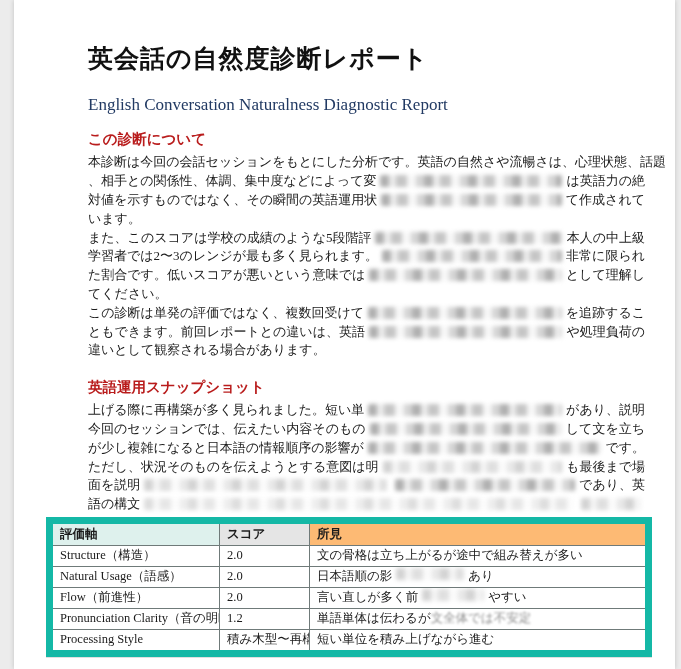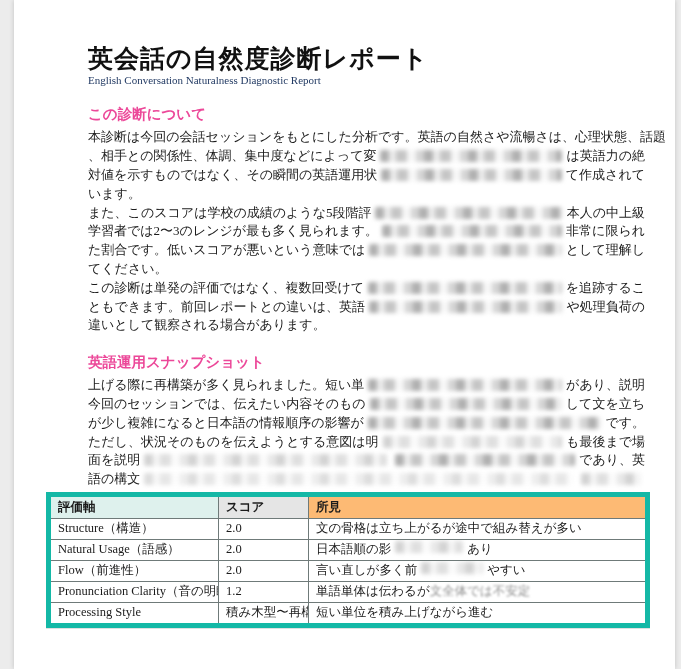--- a/index.html
+++ b/index.html
@@ -17,28 +17,28 @@
   .content{
     position:absolute;left:74px;right:30px;top:0;
   }
   .doc-title{
     margin-top:44px;
     font-family:"Liberation Sans","DejaVu Sans",sans-serif;
     font-weight:bold;font-size:25px;line-height:28px;letter-spacing:1px;
     color:#111;
   }
   .doc-subtitle{
-    margin-top:1px;
-    font-size:11px;line-height:14px;
+    margin-top:26px;
+    font-size:17px;line-height:14px;
     color:#223a63;
   }
   .section-heading{
     margin-top:19px;margin-bottom:5px;
     font-family:"Liberation Sans","DejaVu Sans",sans-serif;
-    font-weight:bold;font-size:14.5px;line-height:17px;color:#ec4899;
+    font-weight:bold;font-size:14.5px;line-height:17px;color:#b91c1c;
   }
   .para-line{
     display:flex;align-items:center;
     height:18.8px;font-size:13px;white-space:pre;
   }
   .para-line .txt{flex:0 0 auto;text-align:right;}
   .blur-block{
     display:inline-block;height:12px;border-radius:2px;
     filter:blur(2.3px);
     background:
@@ -54,21 +54,21 @@
   .blur-block.light{opacity:.55;}
   .blur-block.ghost{opacity:.42;}
   .ghost-text{
     color:#8d8d8d;filter:blur(1.1px);
   }
   
   .assessment-table{
     margin-left:-42px;margin-top:3px;
     width:599px;border-collapse:collapse;table-layout:fixed;
     font-size:12.5px;
-    border:5px solid #14b8a6;
+    border:7px solid #14b8a6;
     box-shadow:0 1px 0 rgba(0,0,0,.12);
   }
   .assessment-table th,.assessment-table td{
     border:1px solid #6f7a79;
     padding:1px 7px;overflow:hidden;white-space:nowrap;
   }
   .assessment-table th{
     height:19px;text-align:left;
     font-family:"Liberation Sans","DejaVu Sans",sans-serif;
     font-weight:bold;font-size:12.5px;

